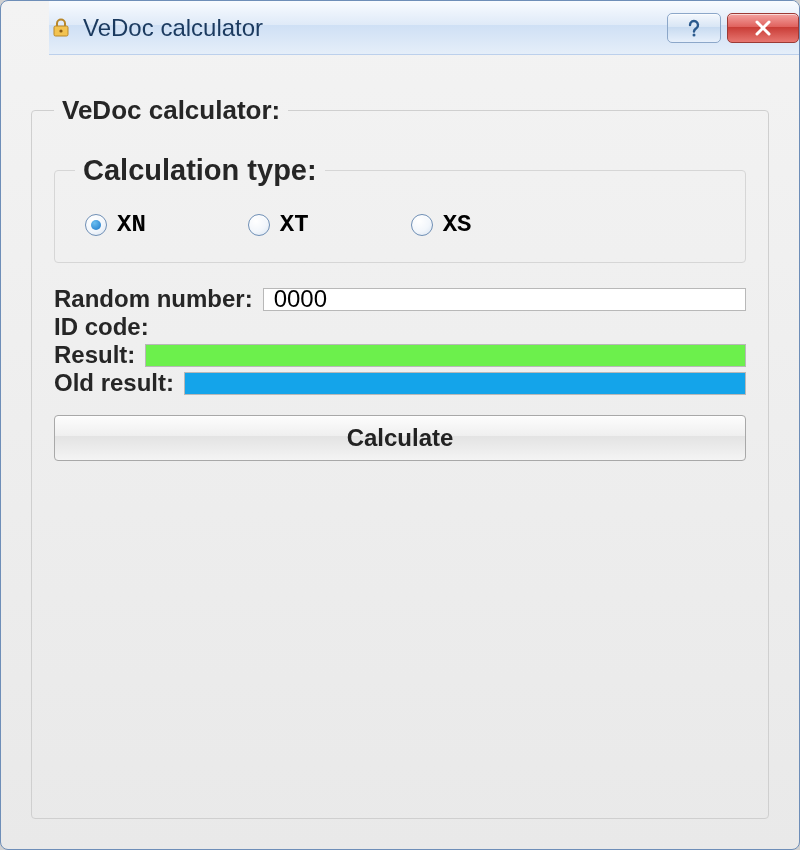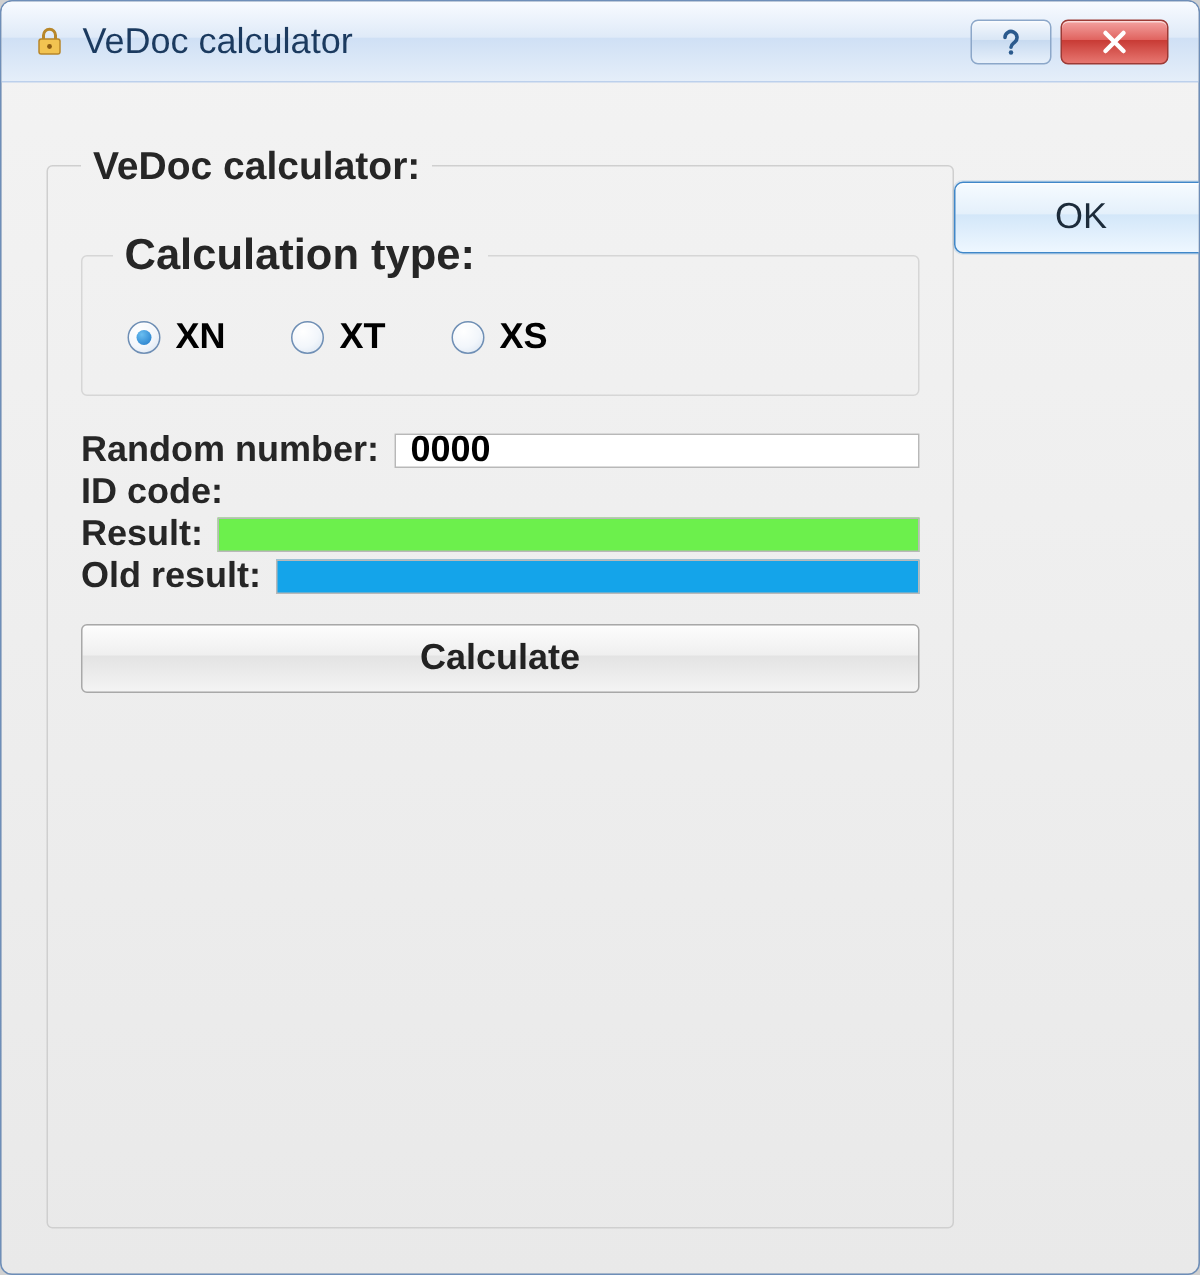--- a/index.html
+++ b/index.html
@@ -17,21 +17,22 @@
     overflow: hidden;
     display: flex;
     flex-direction: column;
   }
   .titlebar {
     height: 54px;
     background: linear-gradient(#f8fbff,#dfeaf8 45%,#cfe0f5 46%,#e5eef9);
     border-bottom: 1px solid #bcd0ec;
     display: flex;
     align-items: center;
-    padding: 0 20px;
+    padding: 0 0;
+    margin-left: 48px;
   }
   .titlebar .icon {
     width: 24px; height: 24px;
     margin-right: 10px;
     display: inline-flex;
     align-items: center; justify-content: center;
   }
   .titlebar .title {
     font-size: 24px;
     color: #1b3a5f;
@@ -57,21 +58,21 @@
     width: 72px;
     background: linear-gradient(#f3a2a0,#e0635f 45%,#c83b35 46%,#e77670);
     border-color: #9c3a35;
     color: #fff;
     font-weight: bold;
   }
   .client {
     flex: 1;
     padding: 40px 30px 30px 30px;
     display: flex;
-    flex-direction: row;
+    flex-direction: column;
   }
   fieldset.group {
     border: 1px solid #cfcfcf;
     border-radius: 4px;
     padding: 18px 22px 24px 22px;
     margin: 0;
     flex: 1;
   }
   fieldset.group > legend {
     font-size: 26px;
@@ -86,25 +87,26 @@
     margin: 10px 0 22px 0;
   }
   fieldset.inner > legend {
     font-size: 29px;
     font-weight: bold;
     color: #262626;
     padding: 0 8px;
   }
   .radiorow {
     display: flex;
-    gap: 44px;
+    gap: 102px;
     padding: 12px 10px 4px 10px;
     font-size: 24px;
     font-weight: bold;
     align-items: center;
+    font-family: Liberation Mono, monospace;
   }
   .radiorow label {
     display: flex; align-items: center; gap: 10px;
   }
   .radio {
     width: 22px; height: 22px;
     border-radius: 50%;
     border: 1px solid #6f8fb5;
     background: radial-gradient(circle at 35% 30%, #fff, #f2f6fb 55%, #d6e2f0);
     display: inline-flex; align-items: center; justify-content: center;
@@ -129,21 +131,21 @@
     color: #262626;
     margin-right: 10px;
     white-space: nowrap;
   }
   .txt {
     flex: 1;
     height: 23px;
     border: 1px solid #b8b8b8;
     background: #fff;
     font-size: 24px;
-    font-weight: bold;
+    font-weight: normal;
     padding: 2px 10px;
     font-family: inherit;
   }
   .txt.blue {
     background: #14a4ea;
   }
   .txt.green {
     background: #6cf04c;
   }
   .calcbtn {
@@ -243,17 +245,14 @@
       </div>
 
       <div class="row">
         <span class="lab">Old result:</span>
         <input class="txt blue" type="text" value="" style="">
       </div>
 
       <button class="calcbtn">Calculate</button>
     </fieldset>
 
-    <div class="footer">
-      <button class="okbtn">OK</button>
-    </div>
   </div>
 </div>
 
 </body></html>

